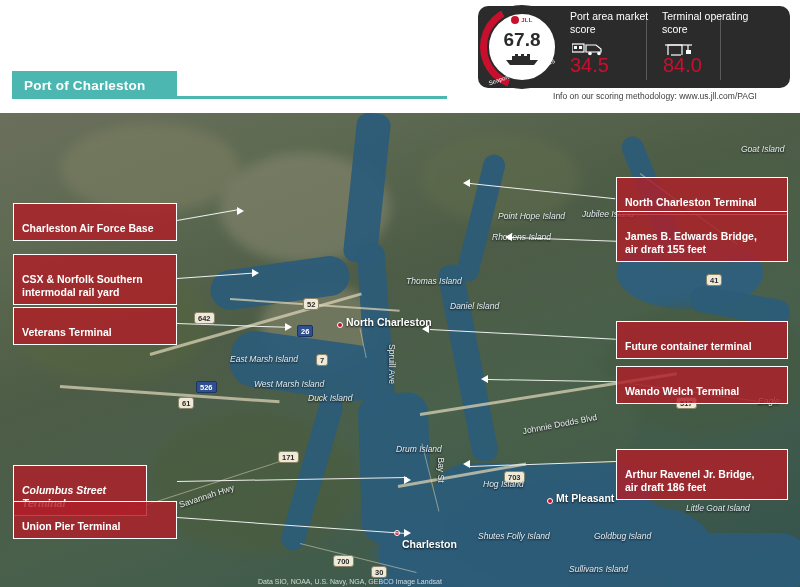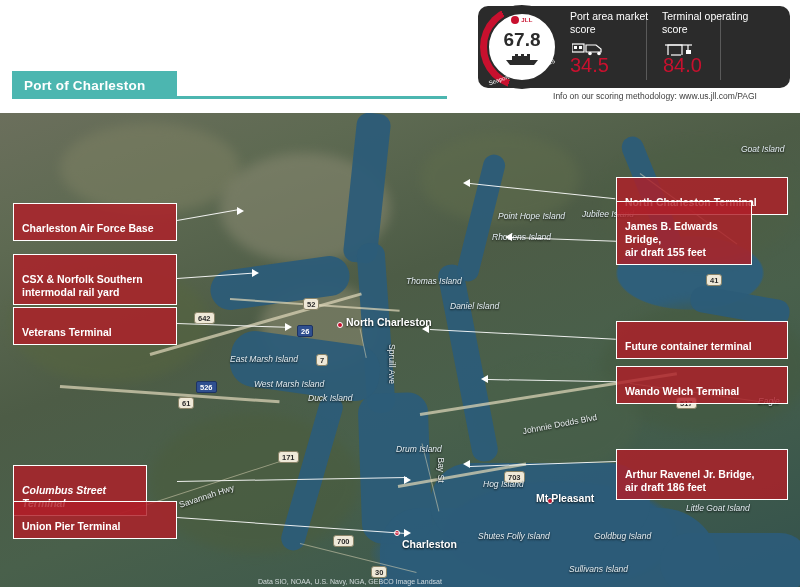--- a/index.html
+++ b/index.html
@@ -312,32 +312,32 @@
       </div>
     <div class="shield" style="left:676px; top:284px;">
         <span>517</span>
       </div>
     <div class="shield" style="left:278px; top:338px;">
         <span>171</span>
       </div>
     <div class="shield" style="left:504px; top:358px;">
         <span>703</span>
       </div>
-    <div class="shield" style="left:333px; top:422px;">
+    <div class="shield" style="left:333px; top:442px;">
         <span>700</span>
       </div>
     <div class="shield" style="left:371px; top:453px;">
         <span>30</span>
       </div>
 
     <div class="place-dot" style="left:337px; top:209px;"></div>
     <div class="place" style="left:346px; top:203px;text-align:right;"><span>North Charleston</span></div>
 
     <div class="place-dot" style="left:547px; top:385px;"></div>
-    <div class="place" style="left:536px; top:379px;text-align:right;"><span>Mt Pleasant</span></div>
+    <div class="place" style="left:556px; top:379px;text-align:right;"><span>Mt Pleasant</span></div>
 
     <div class="place-dot" style="left:394px; top:417px;"></div>
     <div class="place" style="left:402px; top:425px;"><span>Charleston</span></div>
 
     <div class="harbor-label" style="left:478px; top:442px;"><span>Charleston Harbor</span></div>
 
     <div class="place island" style="left:498px; top:98px;"><span>Point Hope Island</span></div>
     <div class="place island" style="left:582px; top:96px;"><span>Jubilee Island</span></div>
     <div class="place island" style="left:492px; top:119px;"><span>Rhodens Island</span></div>
     <div class="place island" style="left:406px; top:163px;"><span>Thomas Island</span></div>
@@ -389,21 +389,21 @@
     </div>
     <div class="leader" style="left:177px; top:404px; width:230px; transform: rotate(4deg);"></div>
     <div class="arrow right" style="left:404px; top:416px;"></div>
 
     <div class="callout" style="left:616px; top:64px; width:172px;">
       <span>North Charleston Terminal</span>
     </div>
     <div class="leader" style="left:470px; top:70px; width:146px; transform: rotate(6deg);"></div>
     <div class="arrow left" style="left:463px; top:66px;"></div>
 
-    <div class="callout" style="left:616px; top:88px; width:136px;">
+    <div class="callout" style="left:616px; top:98px; width:172px;">
       <span>James B. Edwards Bridge,
 air draft 155 feet</span>
     </div>
     <div class="leader" style="left:512px; top:124px; width:104px; transform: rotate(2deg);"></div>
     <div class="arrow left" style="left:505px; top:120px;"></div>
 
     <div class="callout" style="left:616px; top:208px; width:172px;">
       <span>Future container terminal</span>
     </div>
     <div class="leader" style="left:430px; top:216px; width:186px; transform: rotate(3deg);"></div>

